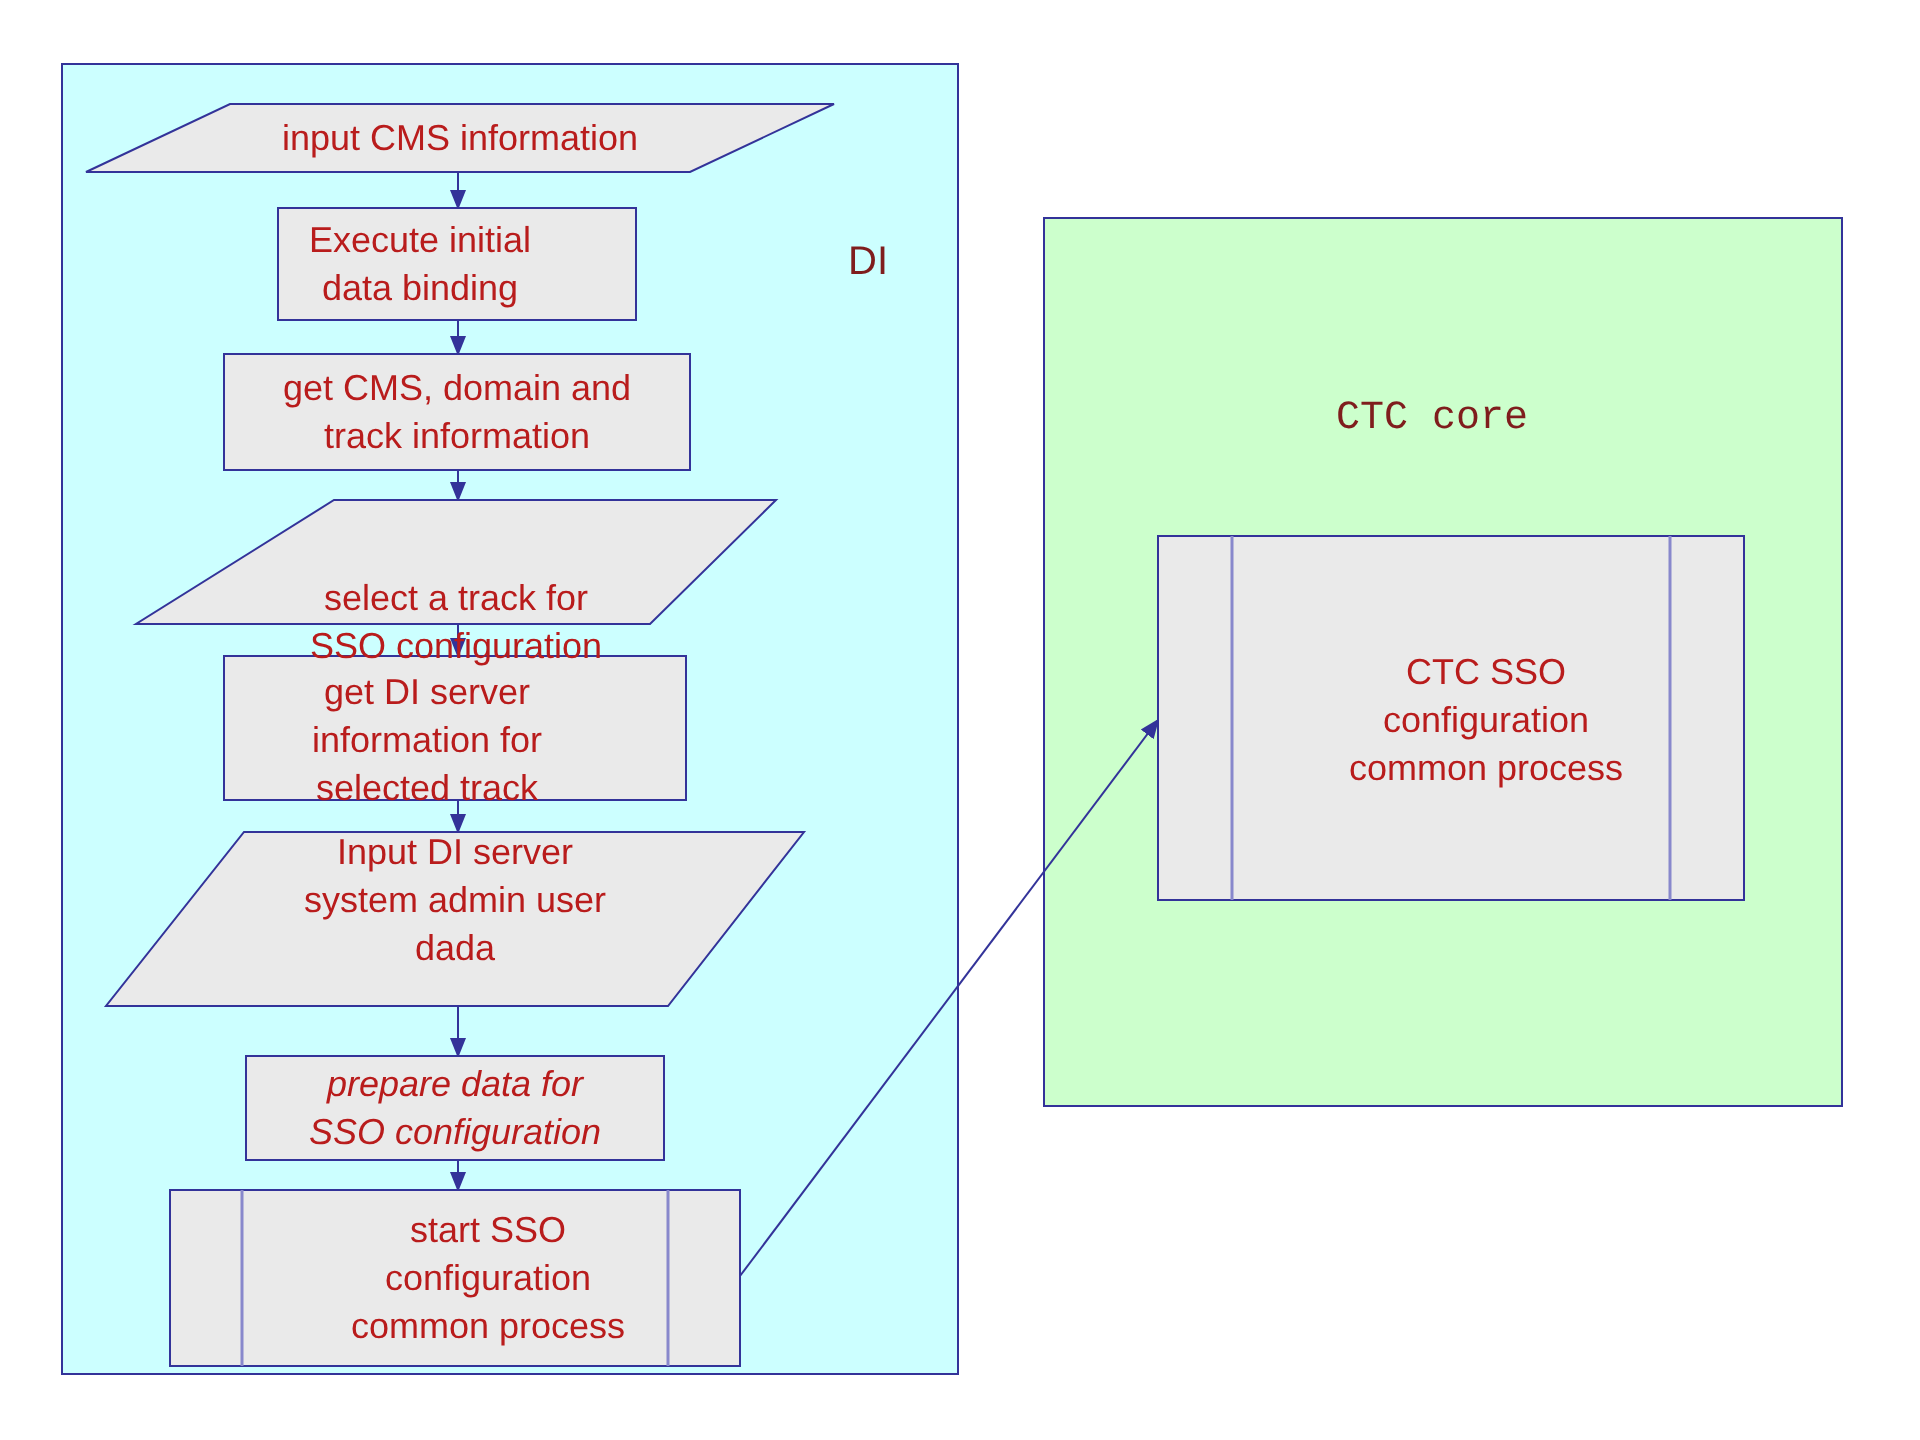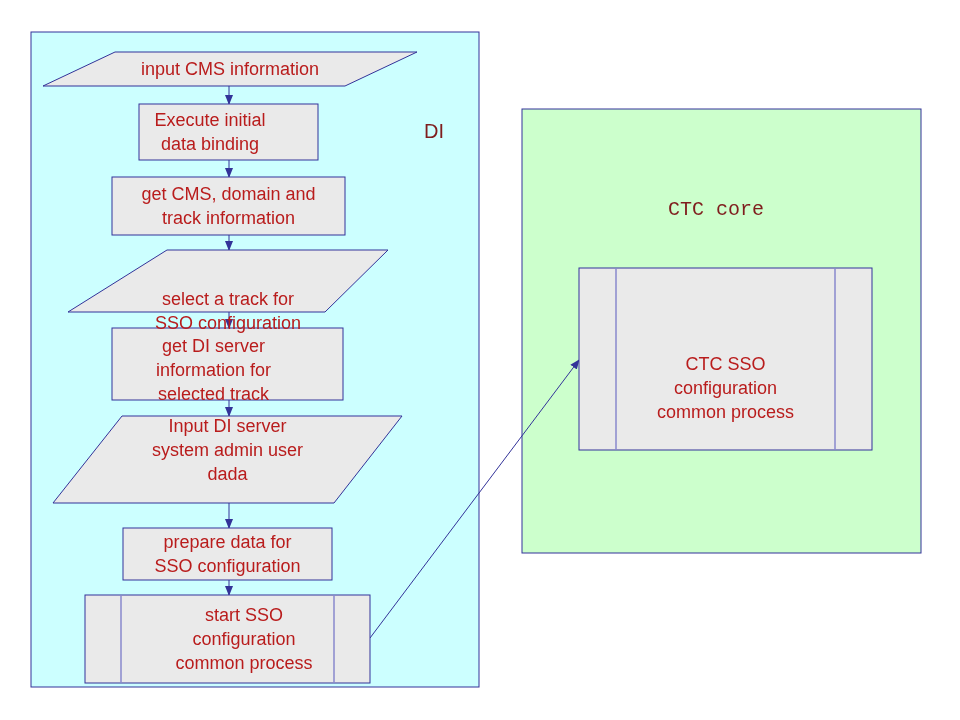--- a/index.html
+++ b/index.html
@@ -58,20 +58,20 @@
 <div class="lbl" style="left:112px; top:177px; width:233px; height:58px;">get CMS, domain and
 track information</div>
 <div class="lbl" style="left:68px; top:250px; width:320px; height:62px;margin-top:30px;">select a track for
 SSO configuration</div>
 <div class="lbl" style="left:98px; top:328px; width:231px; height:84px;">get DI server
 information for
 selected track</div>
 <div class="lbl" style="left:53px; top:416px; width:349px; height:68px;">Input DI server
 system admin user
 dada</div>
-<div class="lbl" style="left:123px; top:528px; width:209px; height:52px;">prepare data for
+<div class="lbl" style="left:123px; top:528px; width:209px; height:52px;font-style:italic;">prepare data for
 SSO configuration</div>
 <div class="lbl" style="left:121px; top:595px; width:246px; height:88px;">start SSO
 configuration
 common process</div>
-<div class="lbl" style="left:616px; top:318px; width:219px; height:84px;margin-top:28px;">CTC SSO
+<div class="lbl" style="left:616px; top:318px; width:254px; height:84px;">CTC SSO
 configuration
 common process</div>
 
 </body></html>

